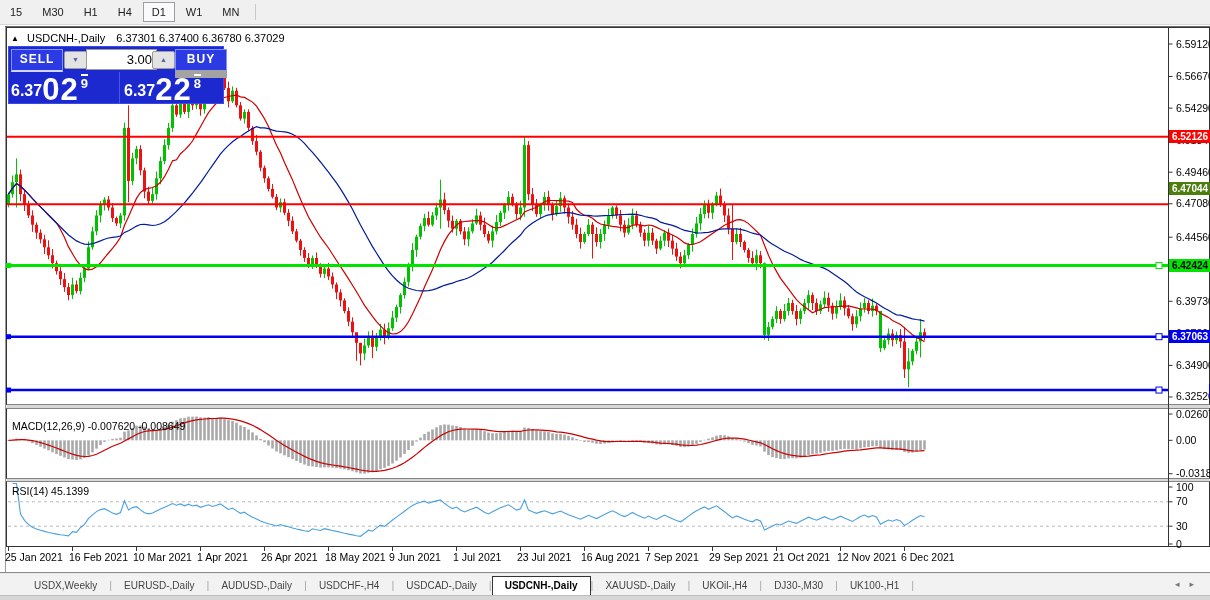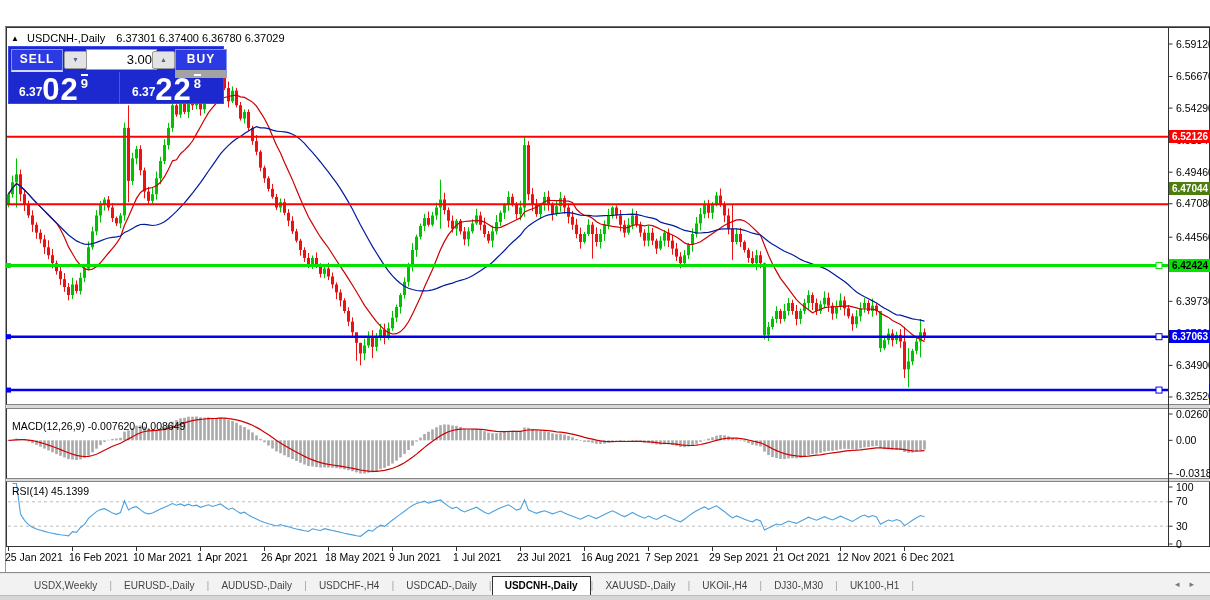--- a/index.html
+++ b/index.html
@@ -22,21 +22,21 @@
   #sell-btn{left:2px;width:50px;}
   #buy-btn{left:166px;width:50px;border-bottom:8px solid #a3a3a3;}
   #sell-btn{border-bottom:2px solid #cfd6ff;}
   .spin{position:absolute;top:4px;width:21px;height:16px;background:#e3e3e3;border:1px solid #9a9a9a;border-radius:2px;color:#55639a;font-size:7px;text-align:center;line-height:15px;}
   #vol-down{left:55px;}
   #vol-up{left:143px;}
   #vol-box{position:absolute;left:77px;top:2px;width:65px;height:19px;background:#fff;border:1px solid #9a9a9a;color:#000;font-size:13px;text-align:right;line-height:19px;padding-right:4px;}
   .price-half{position:absolute;top:25px;height:32px;color:#fff;white-space:nowrap;}
   #sell-half{left:2px;width:104px;}
   #buy-half{left:110px;width:108px;border-left:1px solid #4656ee;padding-left:4px;}
-  .p-small{font-size:12px;font-weight:bold;vertical-align:4px;margin-left:8px;}
+  .p-small{font-size:16px;font-weight:bold;vertical-align:4px;margin-left:0;}
   .p-big{font-size:31px;font-weight:bold;letter-spacing:1px;}
   .p-sup{display:inline-block;font-size:13px;font-weight:bold;border-top:2px solid #fff;padding-top:1px;margin-left:2px;vertical-align:12px;line-height:1;}
   
   .ind-label{position:absolute;left:12px;font-size:10.5px;color:#000;white-space:nowrap;}
   
   .badge{position:absolute;left:1169px;width:42px;height:13px;font-size:10px;font-weight:bold;text-align:center;line-height:13px;}
   
   #tabbar{position:absolute;left:0;top:574px;width:1210px;height:21px;background:#f2f2f2;display:flex;align-items:flex-end;}
   #tabbar .spacer{width:22px;}
   .tab{font-size:10px;color:#444;padding:3px 12px 4px 12px;white-space:nowrap;cursor:default;}
@@ -44,20 +44,32 @@
   .tab-sep{color:#aaa;font-size:11px;padding-bottom:4px;}
   #tab-arrows{position:absolute;right:6px;top:579px;color:#777;font-size:9px;letter-spacing:10px;}
   #statusbar{position:absolute;left:0;top:595px;width:1210px;height:5px;background:#d6d6d6;border-top:1px solid #bdbdbd;}
   #bargap{position:absolute;left:0;top:572px;width:1210px;height:2px;background:#e8e8e8;border-top:1px solid #8a8a8a;}
 </style>
 </head>
 <body>
 
 <div id="app">
 
+  <div id="toolbar">
+    <span id="tf-holder" style="display:flex;align-items:center;">
+        <span class="tf-btn">15</span>
+        <span class="tf-btn">M30</span>
+        <span class="tf-btn">H1</span>
+        <span class="tf-btn">H4</span>
+        <span class="tf-btn active">D1</span>
+        <span class="tf-btn">W1</span>
+        <span class="tf-btn">MN</span>
+      </span>
+    <span id="tf-sep"></span>
+  </div>
 
   <div id="win"></div>
 
   <svg id="chart-svg" width="1210" height="600">
       <rect x="6.5" y="27.5" width="1203" height="544" fill="#ffffff" stroke="none"></rect>
       <rect x="6.5" y="27.5" width="1203" height="377" fill="#fff" stroke="#333" stroke-width="1" shape-rendering="crispEdges"></rect>
       <rect x="6.5" y="408.5" width="1203" height="70" fill="#fff" stroke="#333" stroke-width="1" shape-rendering="crispEdges"></rect>
       <rect x="6.5" y="481.5" width="1203" height="65" fill="#fff" stroke="#333" stroke-width="1" shape-rendering="crispEdges"></rect>
       <rect x="6.5" y="404.5" width="1203" height="4" fill="#d8d8d8"></rect>
       <rect x="6.5" y="478.5" width="1203" height="3" fill="#d8d8d8"></rect>

